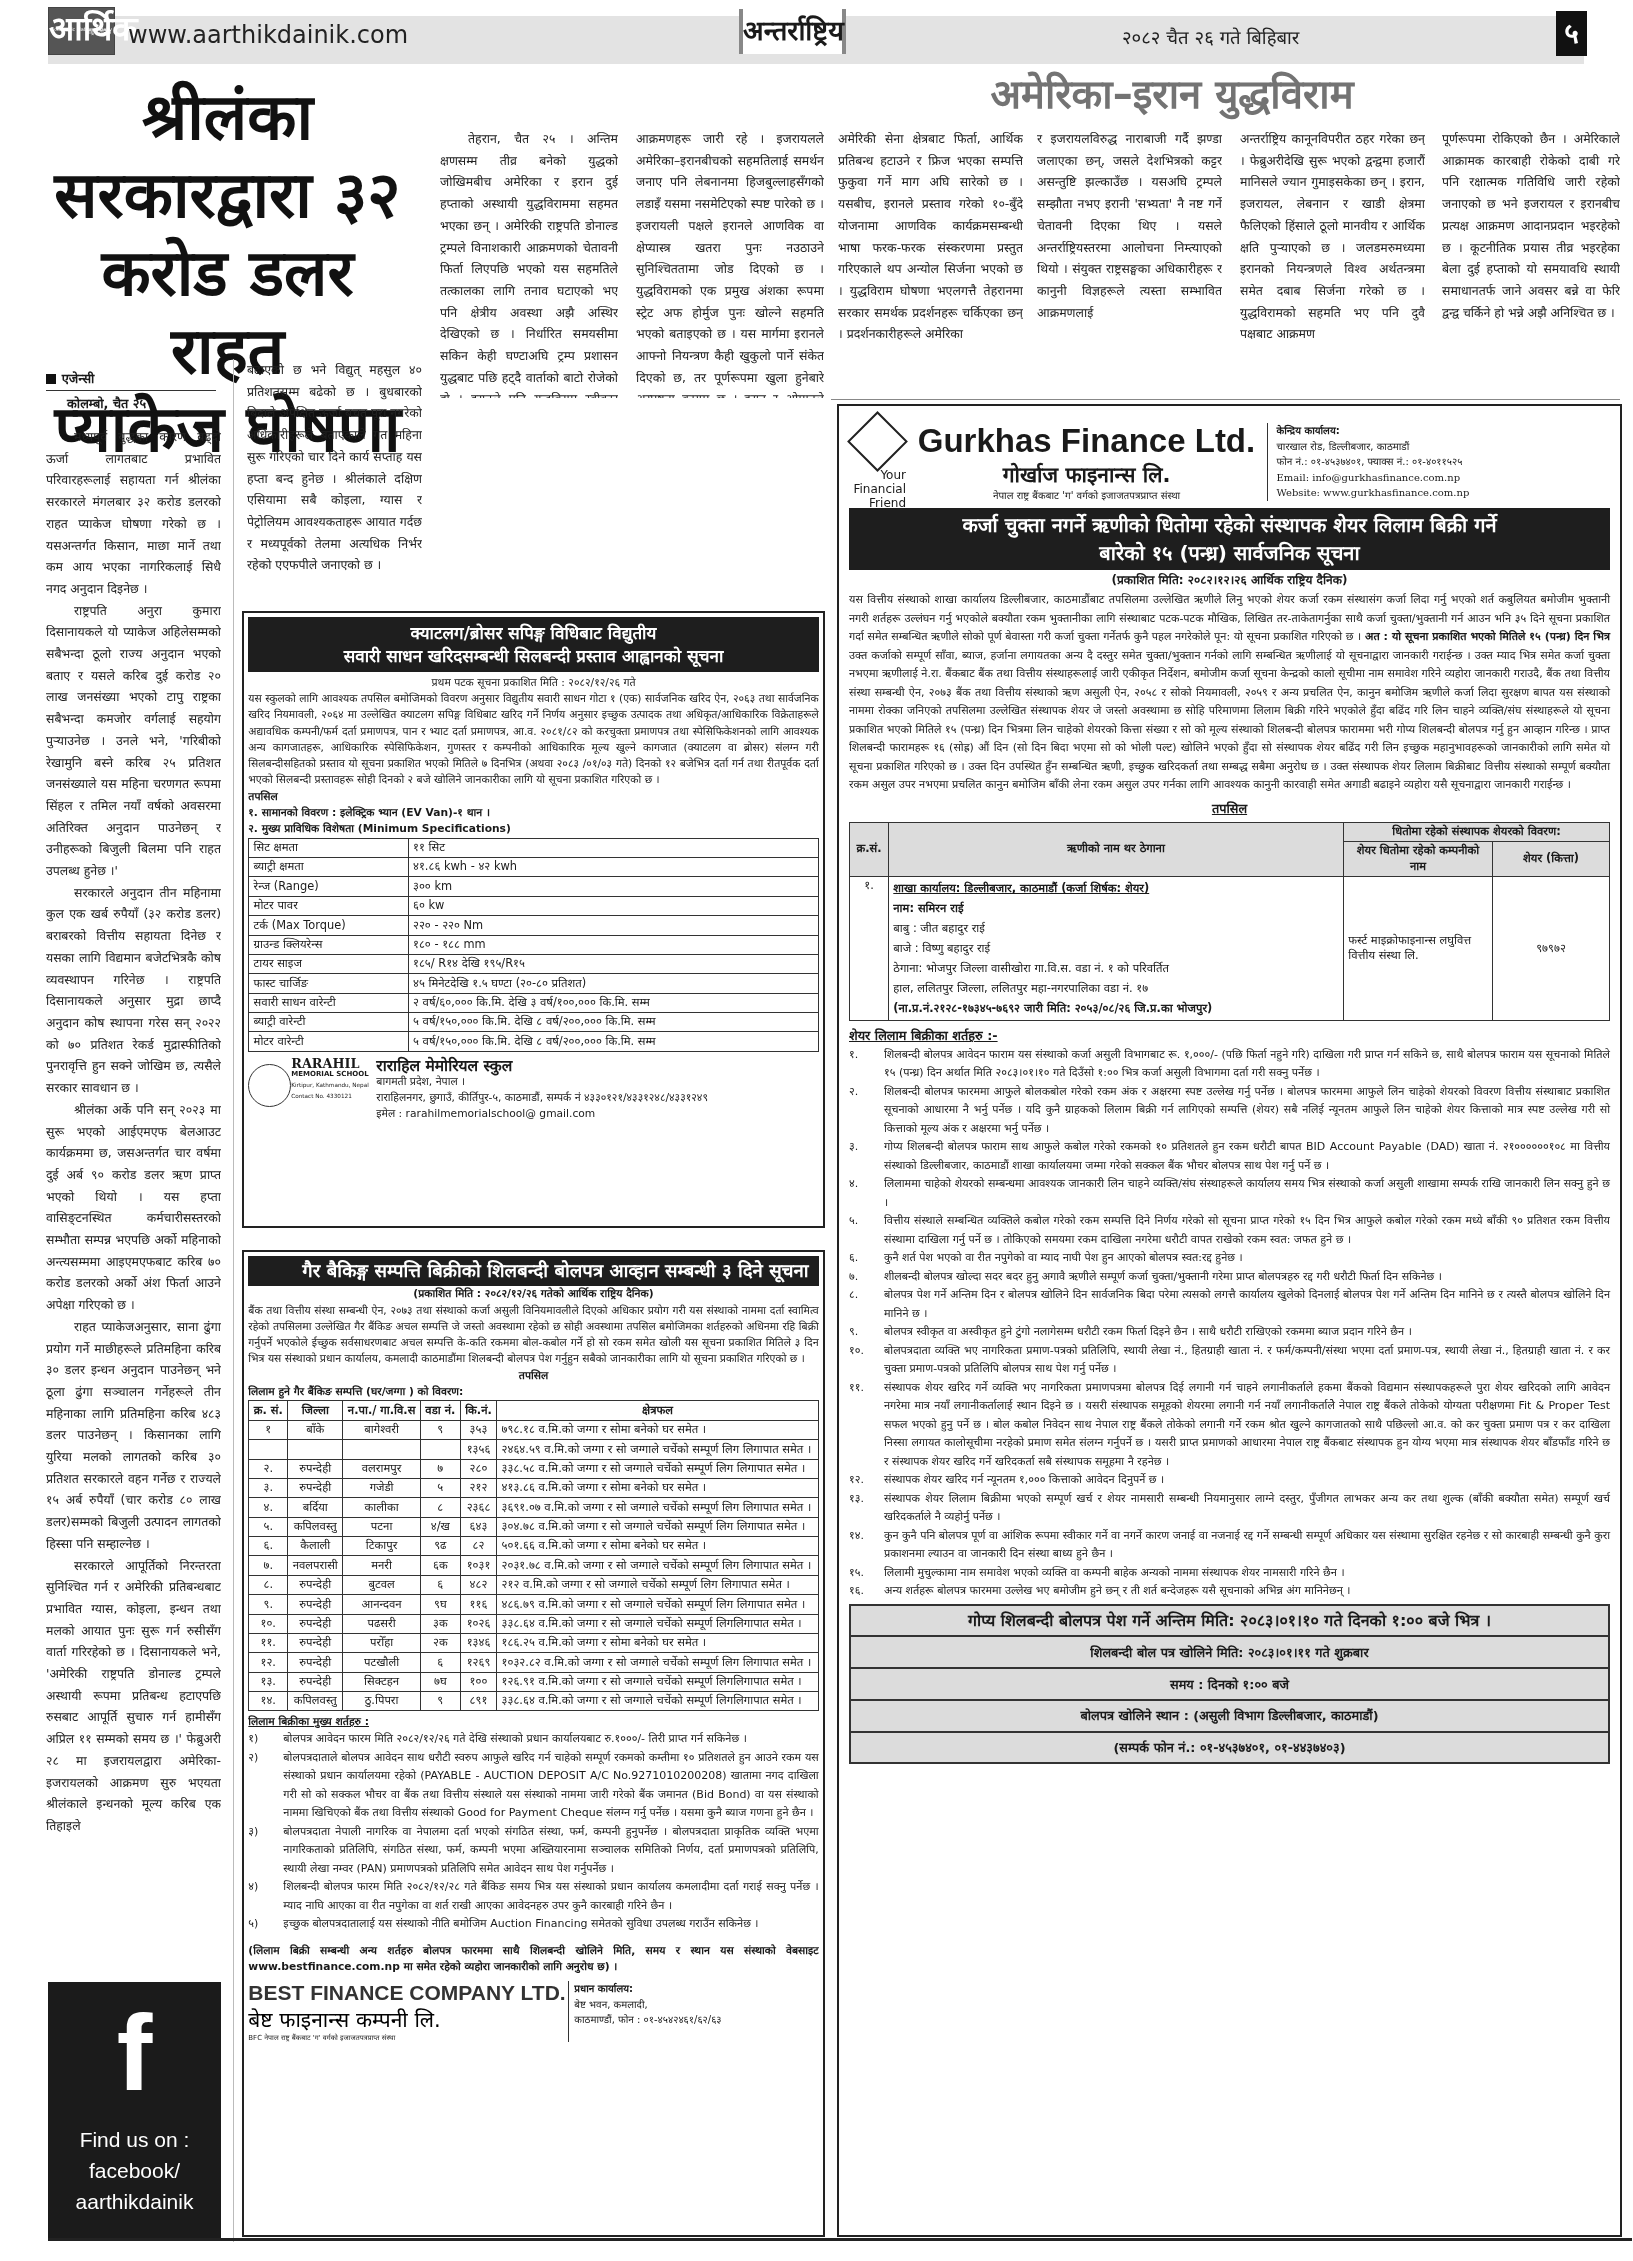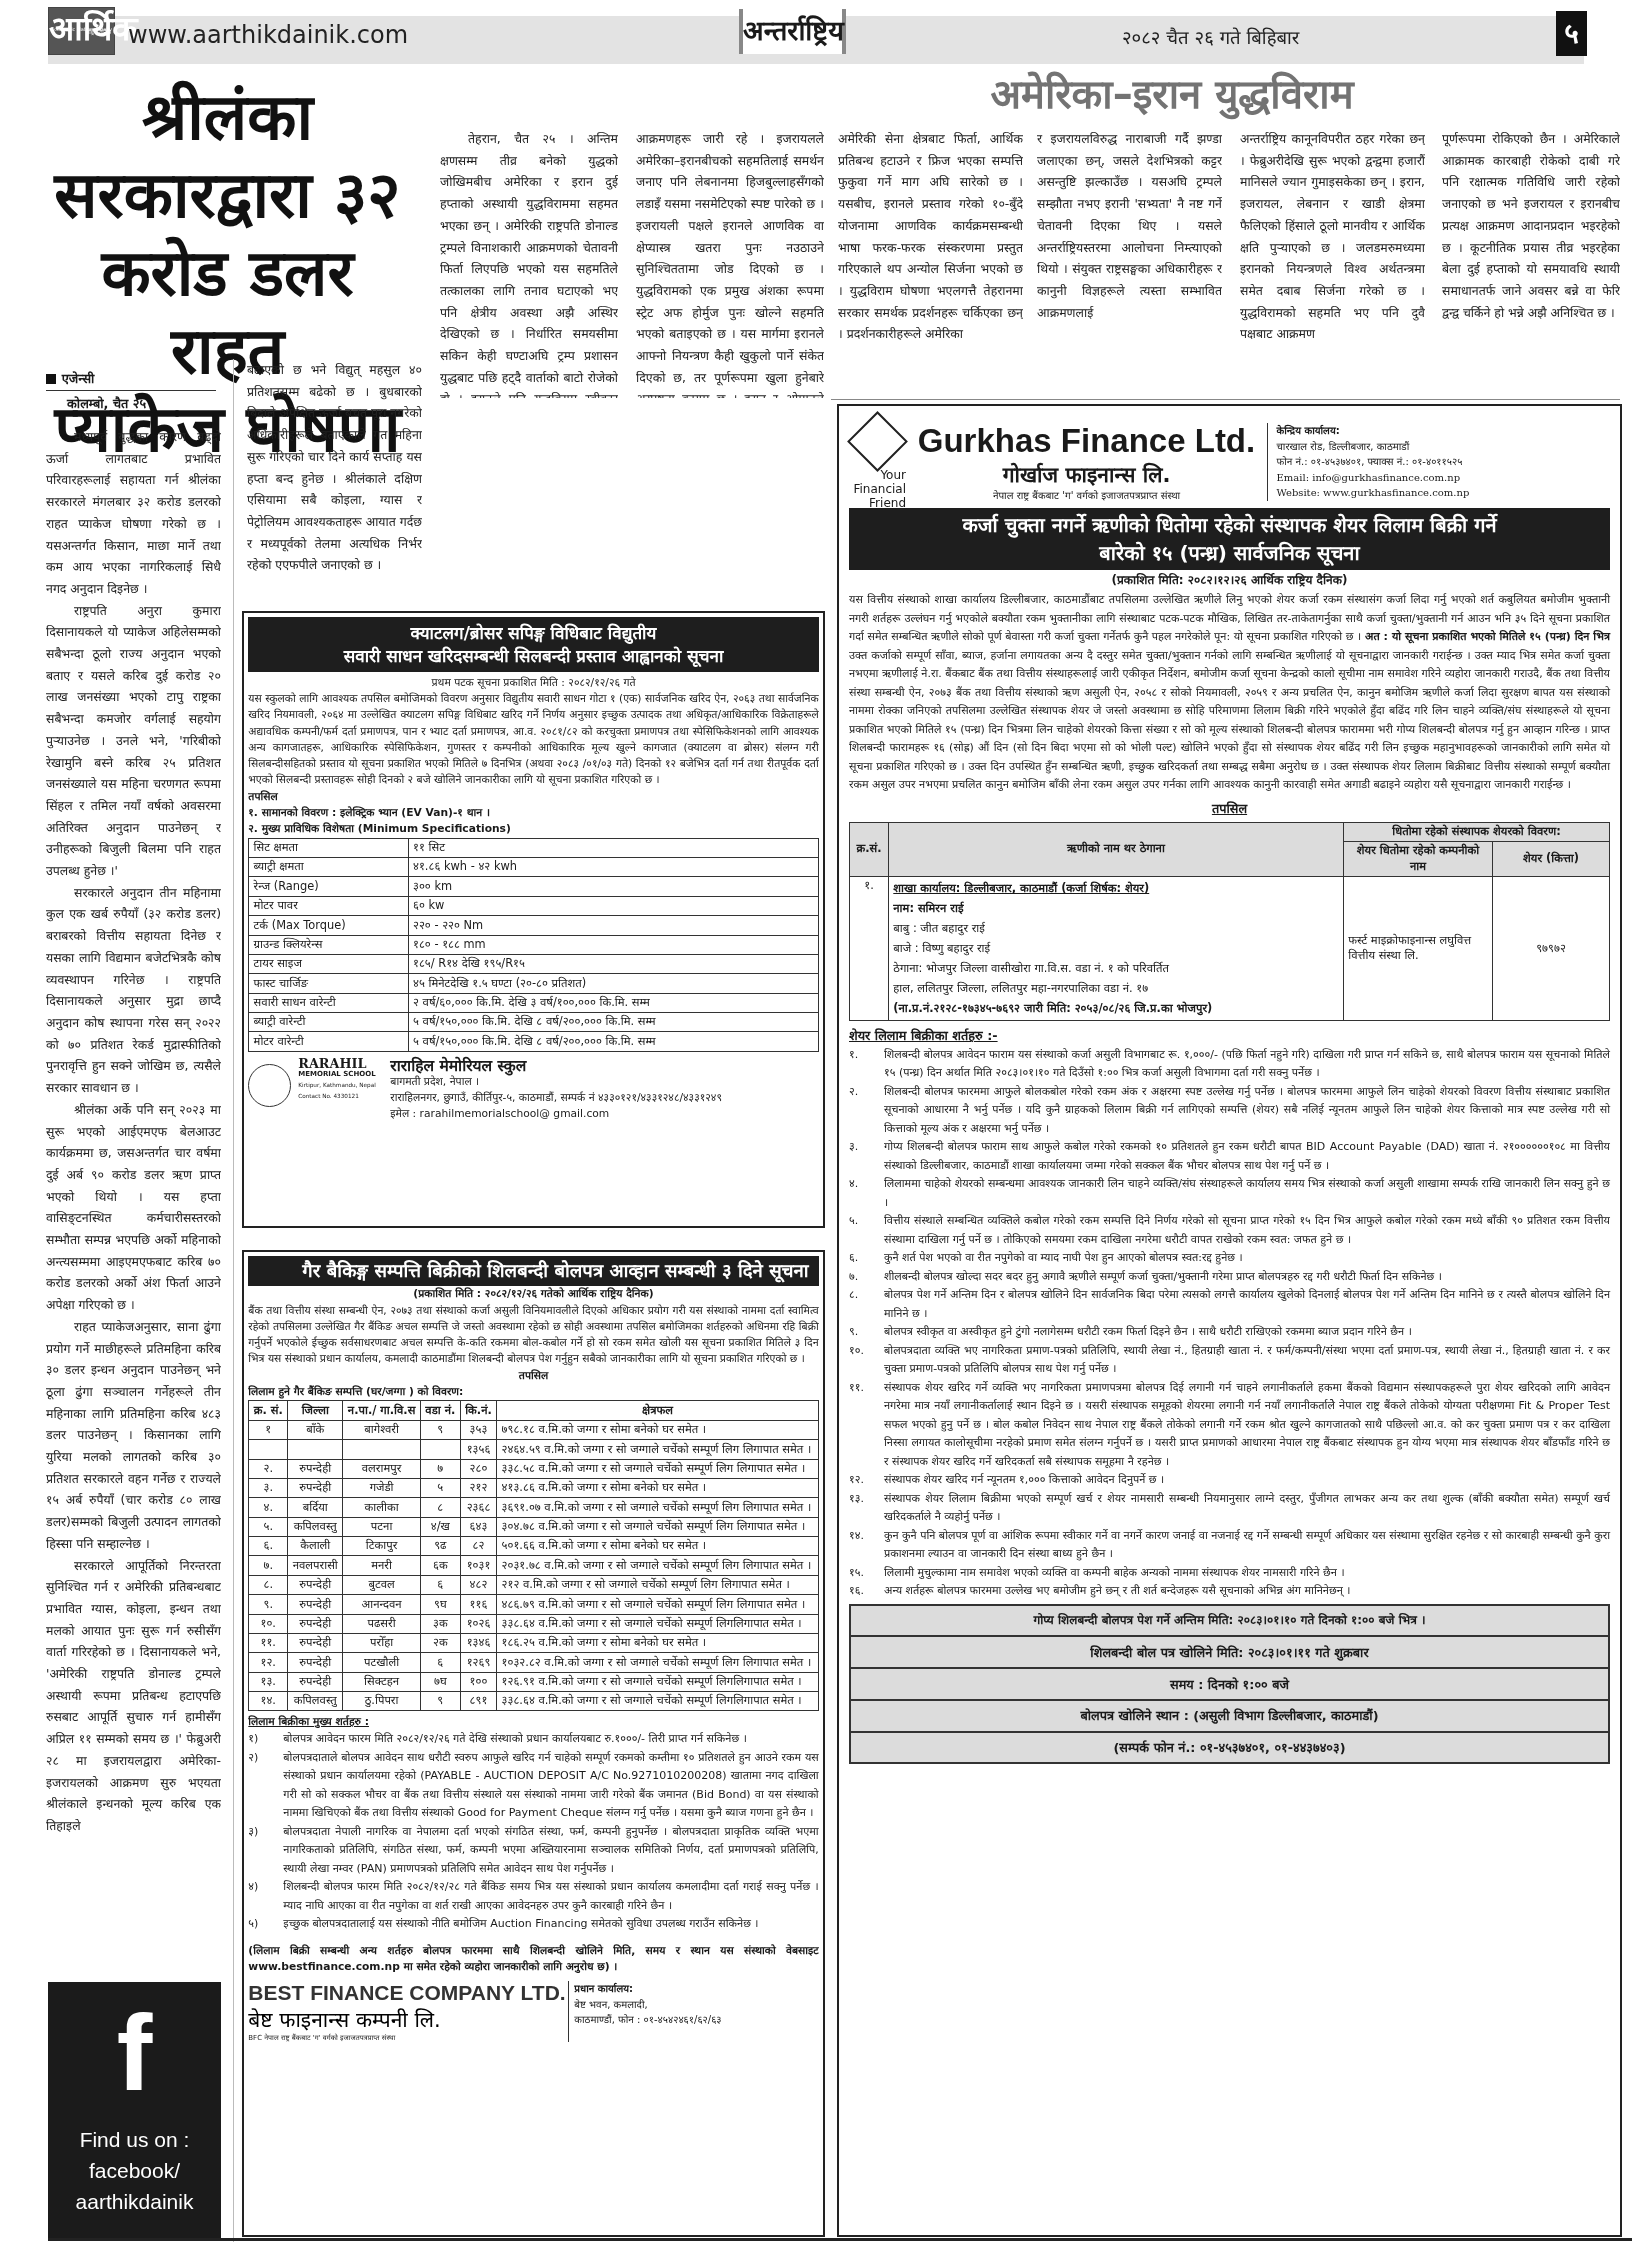--- a/index.html
+++ b/index.html
@@ -162,21 +162,21 @@
         <tr>
           <td style="width:28%">ब्याट्री वारेन्टी</td>
           <td>५ वर्ष/१५०,००० कि.मि. देखि ८ वर्ष/२००,००० कि.मि. सम्म</td>
         </tr>
         <tr>
           <td style="width:28%">मोटर वारेन्टी</td>
           <td>५ वर्ष/१५०,००० कि.मि. देखि ८ वर्ष/२००,००० कि.मि. सम्म</td>
         </tr>
       </tbody>
   </table>
-  <div style="display:flex; gap:7px; margin-top:7px; align-items:flex-start;">
+  <div style="display:flex; margin-top:7px; align-items:flex-start;">
     <div style="width:43px; height:43px; border:1.4px solid #333; border-radius:50%; margin-top:5.7px;"></div>
     <div style="width:85px; font-size:9.2px; line-height:10.7px;">
       <div class="bold" style="font-family:'DejaVu Serif',serif; font-size:12.8px;">RARAHIL</div>
       <div class="bold" style="font-size:7px;">MEMORIAL SCHOOL</div>
       <div style="font-size:5.7px;">Kirtipur, Kathmandu, Nepal Contact No. 4330121</div>
     </div>
     <div style="font-size:10.7px; line-height:15.6px;">
       <div class="bold" style="font-size:15.6px;">राराहिल मेमोरियल स्कुल</div>
       <div>बागमती प्रदेश, नेपाल ।</div>
       <div>राराहिलनगर, छुगाउँ, कीर्तिपुर-५, काठमाडौं, सम्पर्क नं ४३३०१२१/४३३१२४८/४३३१२४९</div>
@@ -481,21 +481,21 @@
         <span>लिलामी मुचुल्कामा नाम समावेश भएको व्यक्ति वा कम्पनी बाहेक अन्यको नाममा संस्थापक शेयर नामसारी गरिने छैन ।</span>
       </li>
       <li>
         <span class="n">१६.</span>
         <span>अन्य शर्तहरू बोलपत्र फारममा उल्लेख भए बमोजीम हुने छन् र ती शर्त बन्देजहरू यसै सूचनाको अभिन्न अंग मानिनेछन् ।</span>
       </li>
     </ol>
   <table style="margin-top:2.8px;">
       <tbody id="gk-summary">
         <tr>
-          <td class="grey centered bold" style="font-size:12px; line-height:27px; border-width:2.1px;">गोप्य शिलबन्दी बोलपत्र पेश गर्ने अन्तिम मिति: २०८३।०१।१० गते दिनको १:०० बजे भित्र ।</td>
+          <td class="grey centered bold" style="font-size:16px; line-height:27px; border-width:2.1px;">गोप्य शिलबन्दी बोलपत्र पेश गर्ने अन्तिम मिति: २०८३।०१।१० गते दिनको १:०० बजे भित्र ।</td>
         </tr>
         <tr>
           <td class="grey centered bold" style="font-size:12.8px; line-height:27px; border-width:2.1px;">शिलबन्दी बोल पत्र खोलिने मिति: २०८३।०१।११ गते शुक्रबार</td>
         </tr>
         <tr>
           <td class="grey centered bold" style="font-size:12.8px; line-height:27px; border-width:2.1px;">समय : दिनको १:०० बजे</td>
         </tr>
         <tr>
           <td class="grey centered bold" style="font-size:12.8px; line-height:27px; border-width:2.1px;">बोलपत्र खोलिने स्थान : (असुली विभाग डिल्लीबजार, काठमाडौं)</td>
         </tr>

